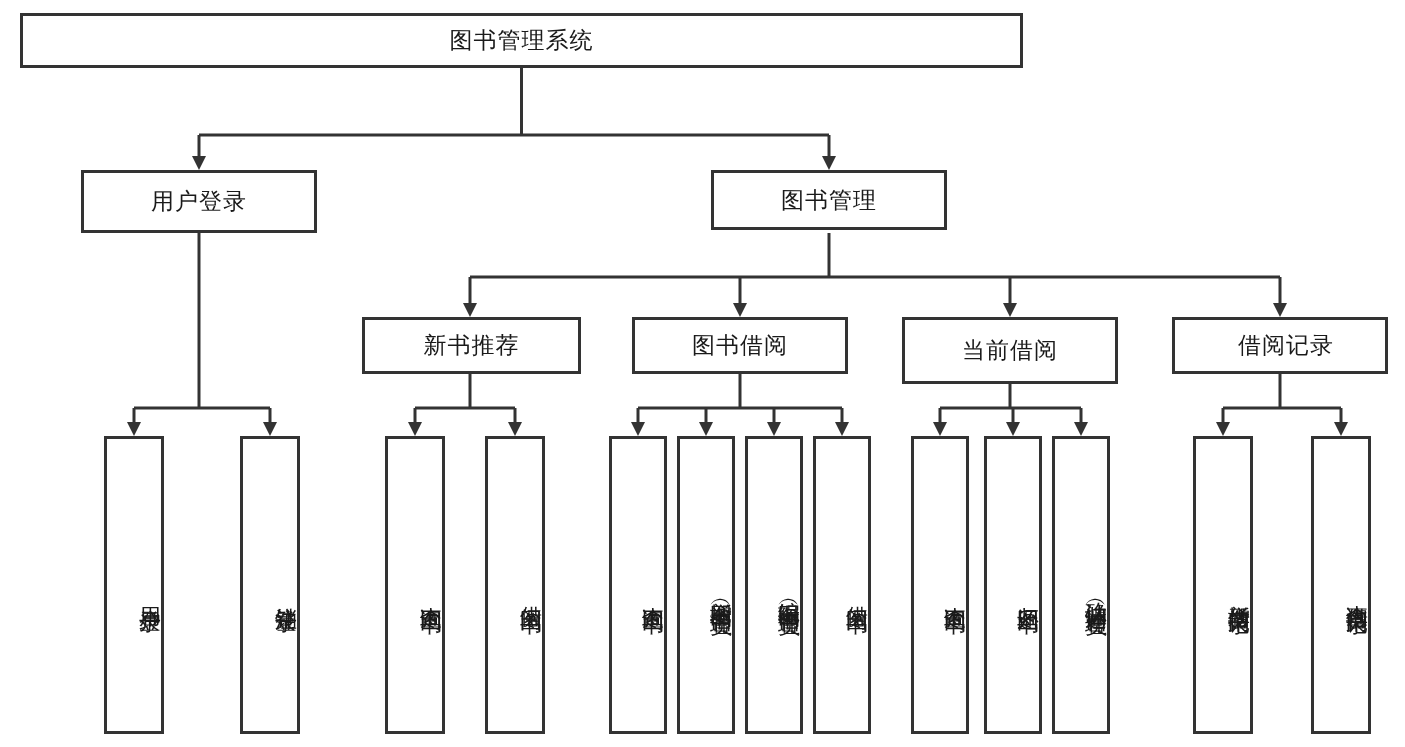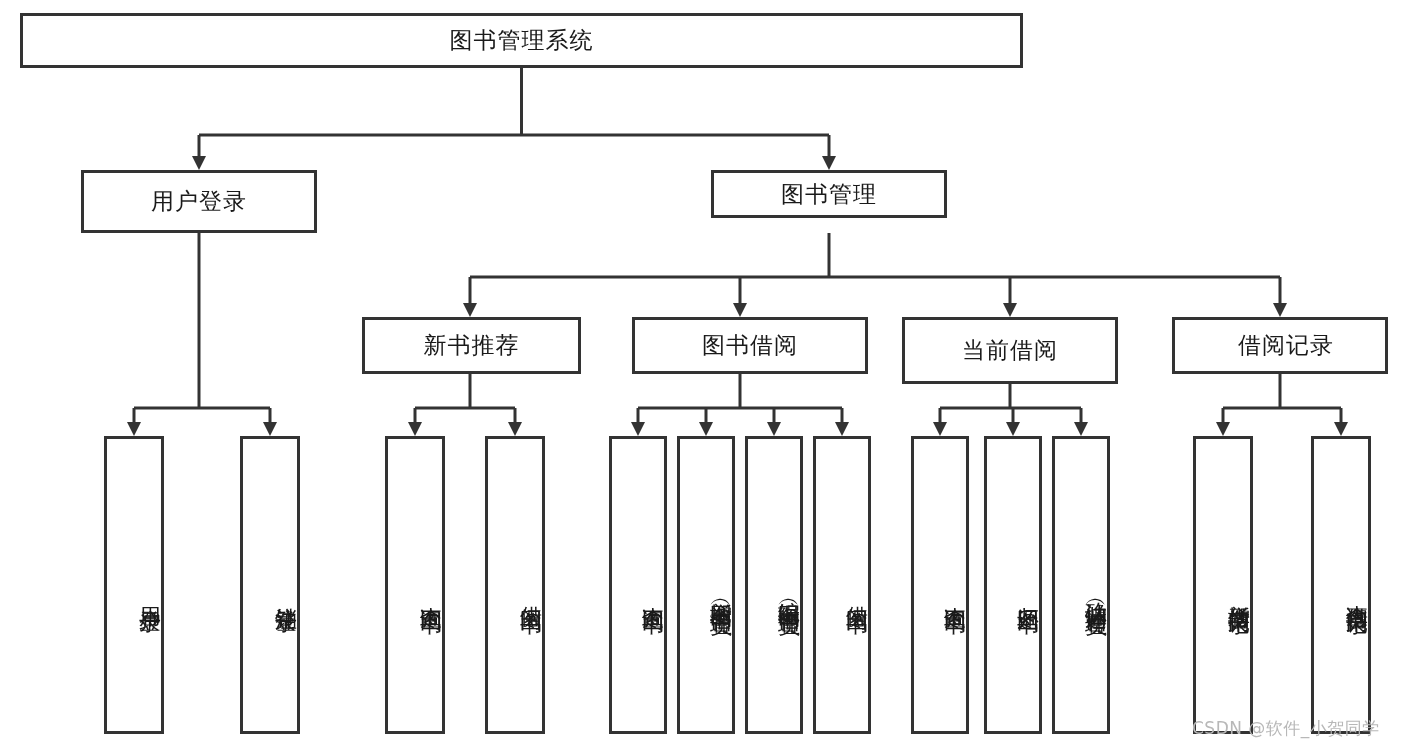--- a/index.html
+++ b/index.html
@@ -124,27 +124,27 @@
       <polygon points="1334,422 1348,422 1341,436" fill="#333333"></polygon>
     </svg>
 
   <div id="nodes">
       <div class="node horiz" style="left: 20px; top: 13px; width: 1003px; height: 55px;">
         <span class="htext">图书管理系统</span>
       </div>
       <div class="node horiz" style="left: 81px; top: 170px; width: 236px; height: 63px;">
         <span class="htext">用户登录</span>
       </div>
-      <div class="node horiz" style="left: 711px; top: 170px; width: 236px; height: 48px;">
+      <div class="node horiz" style="left: 711px; top: 170px; width: 236px; height: 60px;">
         <span class="htext">图书管理</span>
       </div>
       <div class="node horiz" style="left: 362px; top: 317px; width: 219px; height: 57px;">
         <span class="htext">新书推荐</span>
       </div>
-      <div class="node horiz" style="left: 632px; top: 317px; width: 236px; height: 57px;">
+      <div class="node horiz" style="left: 632px; top: 317px; width: 216px; height: 57px;">
         <span class="htext">图书借阅</span>
       </div>
       <div class="node horiz" style="left: 902px; top: 317px; width: 216px; height: 67px;">
         <span class="htext">当前借阅</span>
       </div>
       <div class="node horiz" style="left: 1172px; top: 317px; width: 216px; height: 57px; padding-left: 12px;">
         <span class="htext">借阅记录</span>
       </div>
       <div class="node vert" style="left: 104px; top: 436px; width: 60px; height: 298px;">
         <span class="vtext">用户登录</span>
@@ -180,15 +180,14 @@
         <span class="vtext">确认归还（管理员）</span>
       </div>
       <div class="node vert" style="left: 1193px; top: 436px; width: 60px; height: 298px;">
         <span class="vtext">新增借阅记录</span>
       </div>
       <div class="node vert" style="left: 1311px; top: 436px; width: 60px; height: 298px;">
         <span class="vtext">查询借阅记录</span>
       </div>
     </div>
 
-  <div class="watermark" style="left: 1192px; top: 717px;">CSDN @软件_小贺同学</div>
 
 </div>
 
 </body></html>

